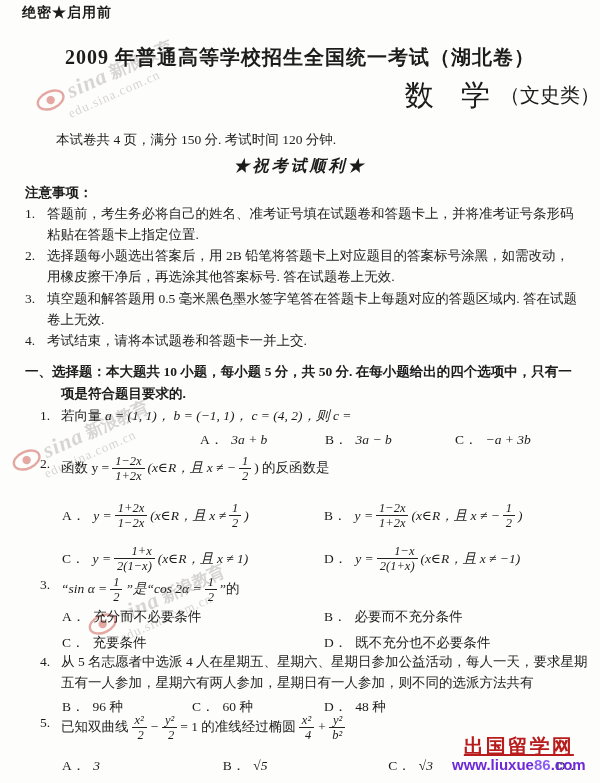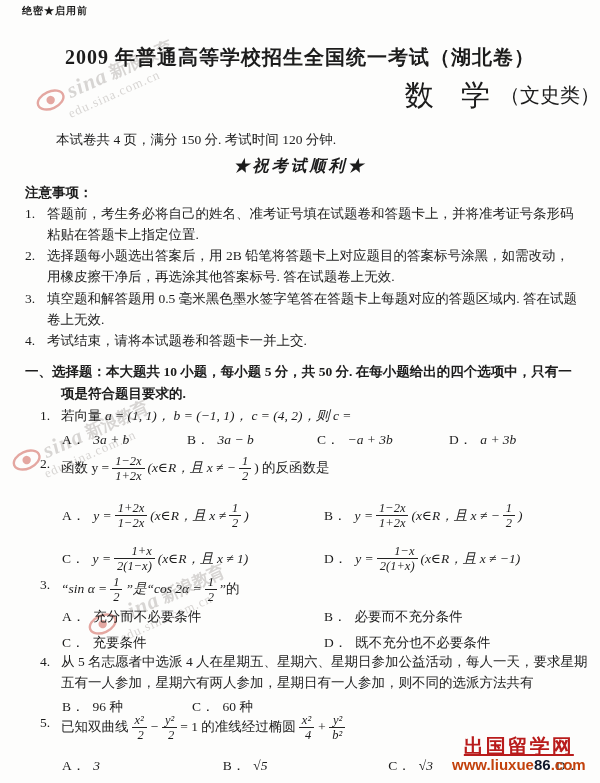--- a/index.html
+++ b/index.html
@@ -8,21 +8,21 @@
     background:#ffffff;
     font-family:"Liberation Serif","DejaVu Serif",serif;
     color:#1c1c1c;
   }
   .page{
     position:relative;width:600px;height:783px;overflow:hidden;background:#fdfdfc;
   }
   .abs{position:absolute;}
 
   
-  .secret{left:22px;top:4px;font-size:10px;font-weight:bold;letter-spacing:1px;}
+  .secret{left:22px;top:4px;font-size:14px;font-weight:bold;letter-spacing:1px;}
   .title1{left:0;right:0;top:40px;text-align:center;font-size:20px;font-weight:bold;margin:4px;letter-spacing:1px;}
   .title2{left:0;right:0;top:76px;text-align:right;font-weight:normal;margin:0;}
   .subject{font-size:29px;letter-spacing:10px;}
   .subject-note{font-size:20px;vertical-align:3px;}
   .meta{left:56px;top:131px;font-size:13.5px;}
   .wish{left:0;right:0;top:156px;text-align:center;font-size:16px;font-weight:bold;font-style:italic;letter-spacing:3px;}
 
   
   .notice-head{left:25px;top:184px;font-size:13.5px;font-weight:bold;}
   .notice{left:25px;width:556px;font-size:13.5px;line-height:1.58;display:flex;}
@@ -76,22 +76,22 @@
   .sina-wm .wm-sina{font-size:22px;font-weight:bold;font-style:italic;letter-spacing:1px;}
   .sina-wm .wm-brand{font-size:17px;font-weight:bold;}
   .sina-wm .wm-url{font-size:13px;letter-spacing:1px;margin-left:26px;}
   .wm1{left:40px;top:92px;transform:rotate(-24deg);}
   .wm2{left:16px;top:452px;transform:rotate(-24deg);}
   .wm3{left:92px;top:616px;transform:rotate(-24deg);}
 
   .liuxue-wm{left:452px;top:736px;z-index:5;text-align:center;line-height:1.05;}
   .liuxue-name{font-size:20px;font-weight:bold;color:#b91c1c;letter-spacing:2px;font-family:"Liberation Sans",sans-serif;text-decoration:underline;}
   .liuxue-url{font-size:15px;font-weight:bold;font-family:"Liberation Sans",sans-serif;}
-  .lx-blue{color:#c2410c;}
-  .lx-red{color:#0f172a;}
+  .lx-blue{color:#6d28d9;}
+  .lx-red{color:#8b5cf6;}
 
   .content{position:relative;z-index:1;}
 </style>
 </head>
 <body>
 
 <div class="page">
 
   <div class="abs sina-wm wm1">
     <div class="wm-row">
@@ -158,21 +158,20 @@
     <div class="abs sec-head">一、选择题：本大题共 10 小题，每小题 5 分，共 50 分. 在每小题给出的四个选项中，只有一项是符合题目要求的.</div>
 
     <div class="abs q" style="top:406px;">
       <span class="no">1.</span>
       <span class="stem"><span>若向量 </span><span class="math">a = (1, 1)， b = (−1, 1)， c = (4, 2)，则 c =</span></span>
     </div>
     <div class="abs orow orow4 q1o">
       <span class="o1"><span class="olab">A．</span><span class="math">3a + b</span></span>
       <span class="o2"><span class="olab">B．</span><span class="math">3a − b</span></span>
       <span class="o3"><span class="olab">C．</span><span class="math">−a + 3b</span></span>
-      <span class="o4"><span class="olab">D．</span><span class="math">a + 3b</span></span>
     </div>
 
     <div class="abs q q2s">
       <span class="no">2.</span>
       <span class="stem mrow">
         <span>函数 y =</span>
         <span class="frac">
             <span class="num">1−2x</span>
             <span class="den">1+2x</span>
           </span>
@@ -272,20 +271,21 @@
         </span>
     </div>
 
     <div class="abs q q4t">
       <span class="no">4.</span>
       <span class="stem">从 5 名志愿者中选派 4 人在星期五、星期六、星期日参加公益活动，每人一天，要求星期五有一人参加，星期六有两人参加，星期日有一人参加，则不同的选派方法共有</span>
     </div>
     <div class="abs orow orow4 q4o">
       <span class="o2"><span class="olab">B．</span><span>96 种</span></span>
       <span class="o3"><span class="olab">C．</span><span>60 种</span></span>
+      <span class="o4"><span class="olab">D．</span><span>48 种</span></span>
     </div>
 
     <div class="abs q q5s">
       <span class="no">5.</span>
       <span class="stem mrow">
         <span>已知双曲线</span>
         <span class="frac">
             <span class="num">x²</span>
             <span class="den">2</span>
           </span>

